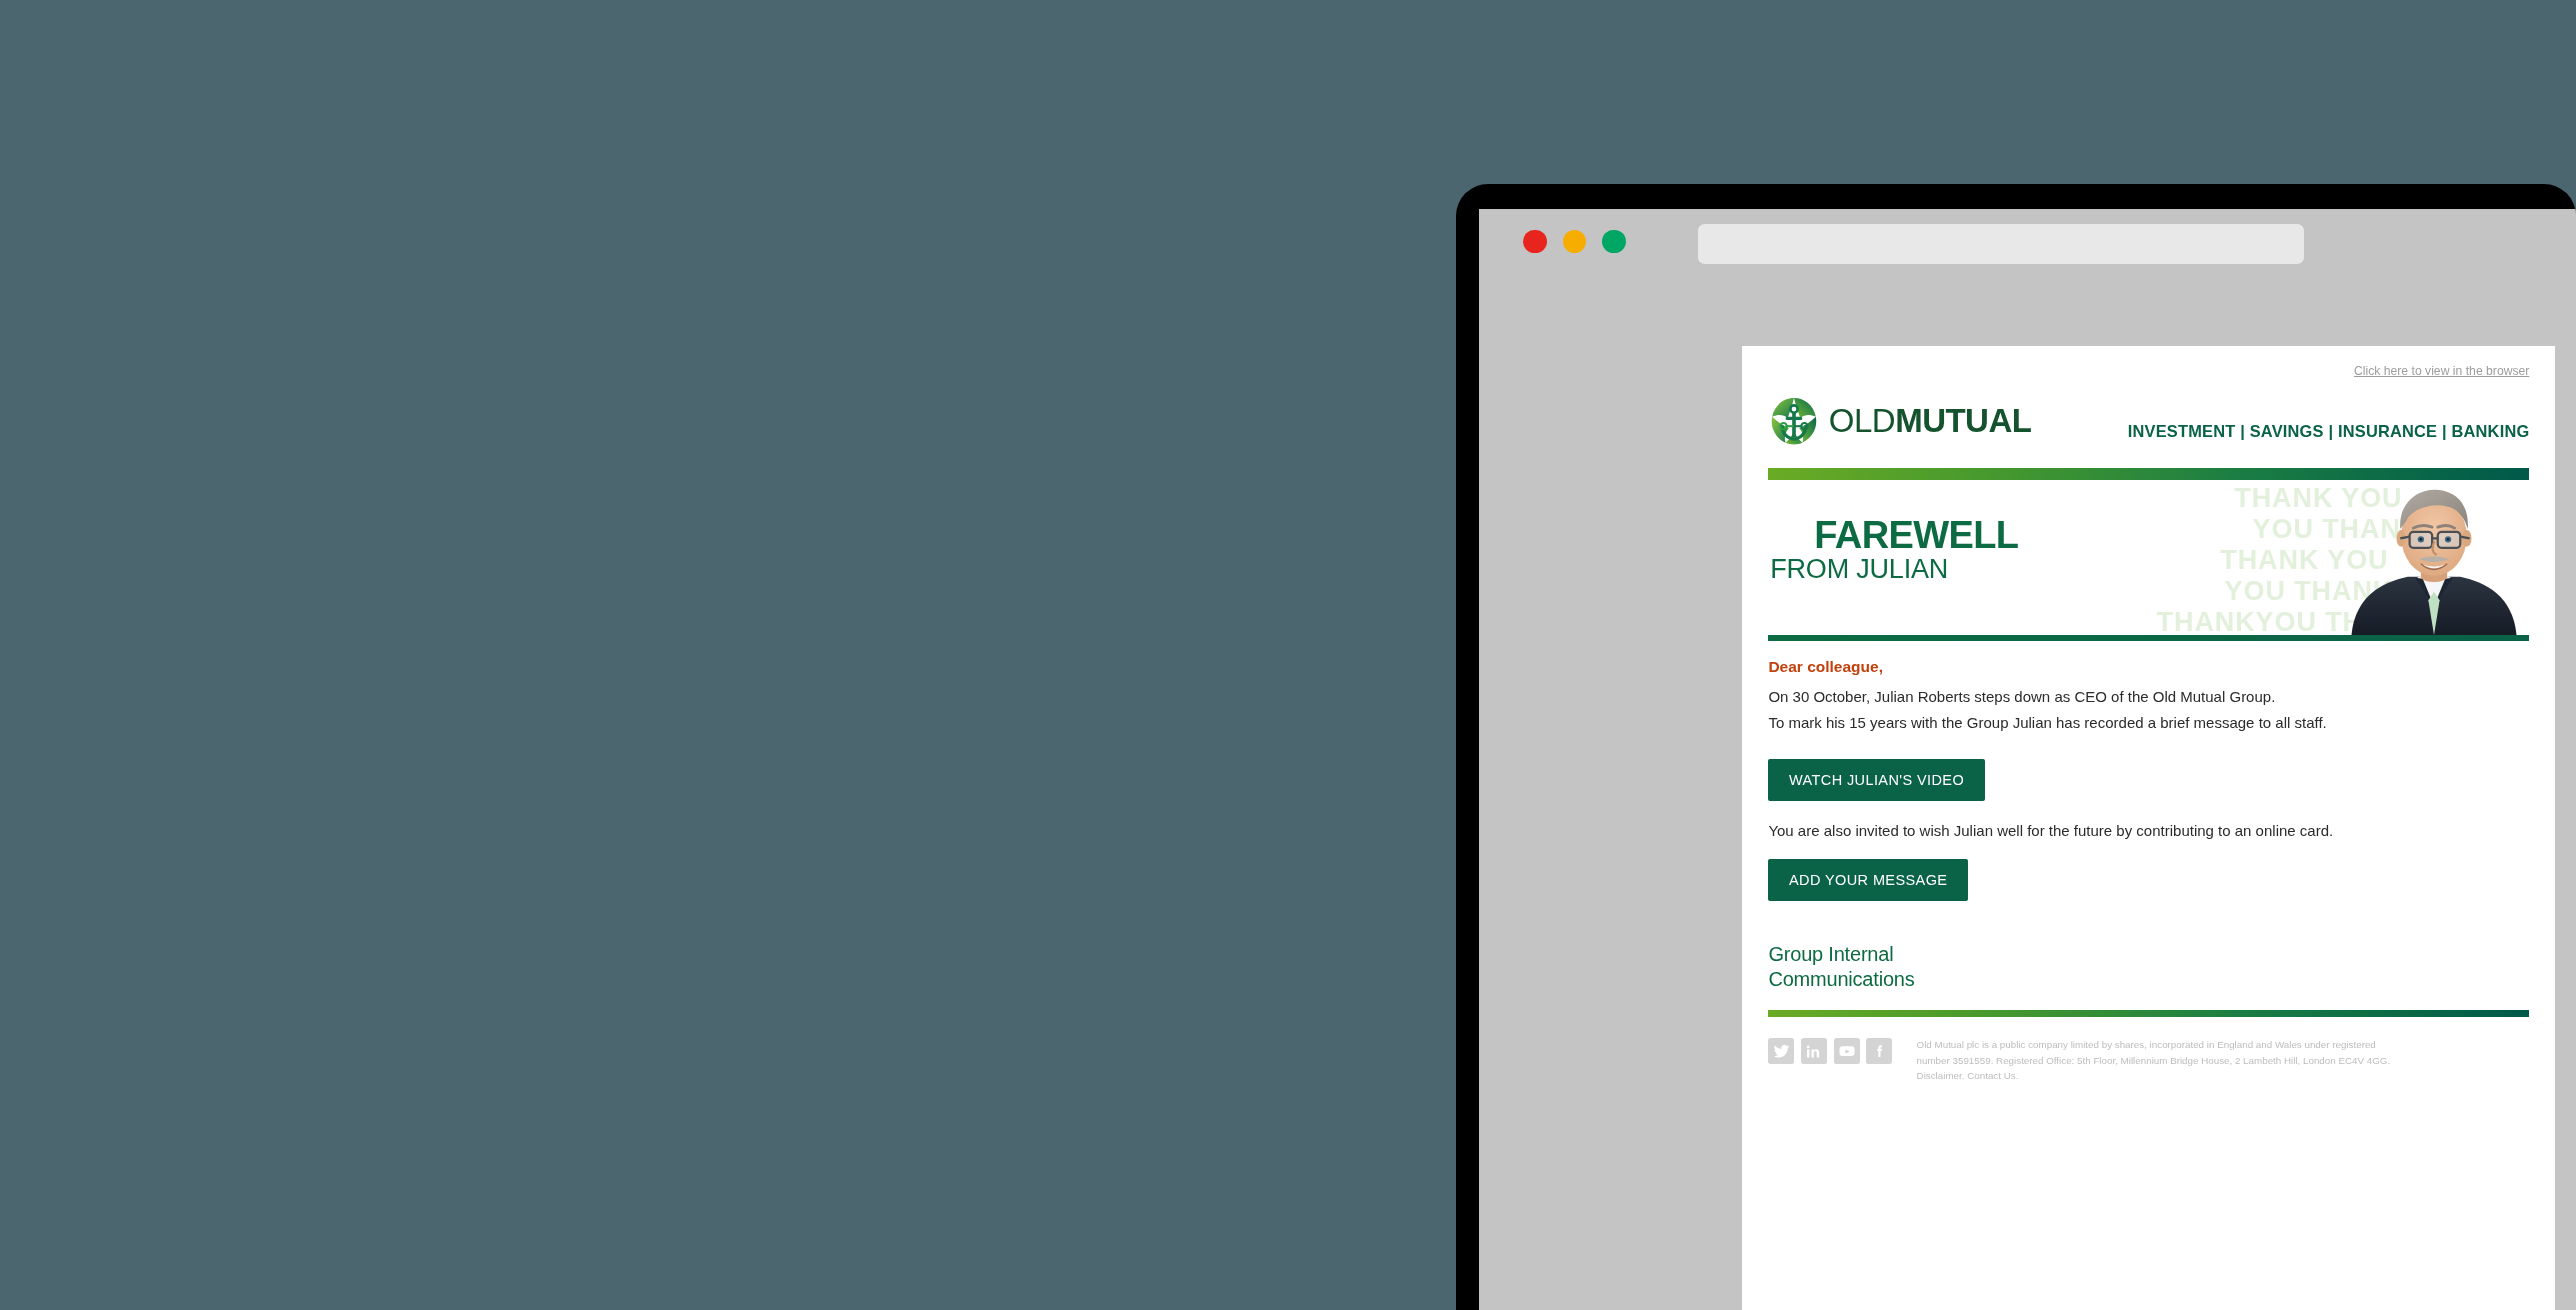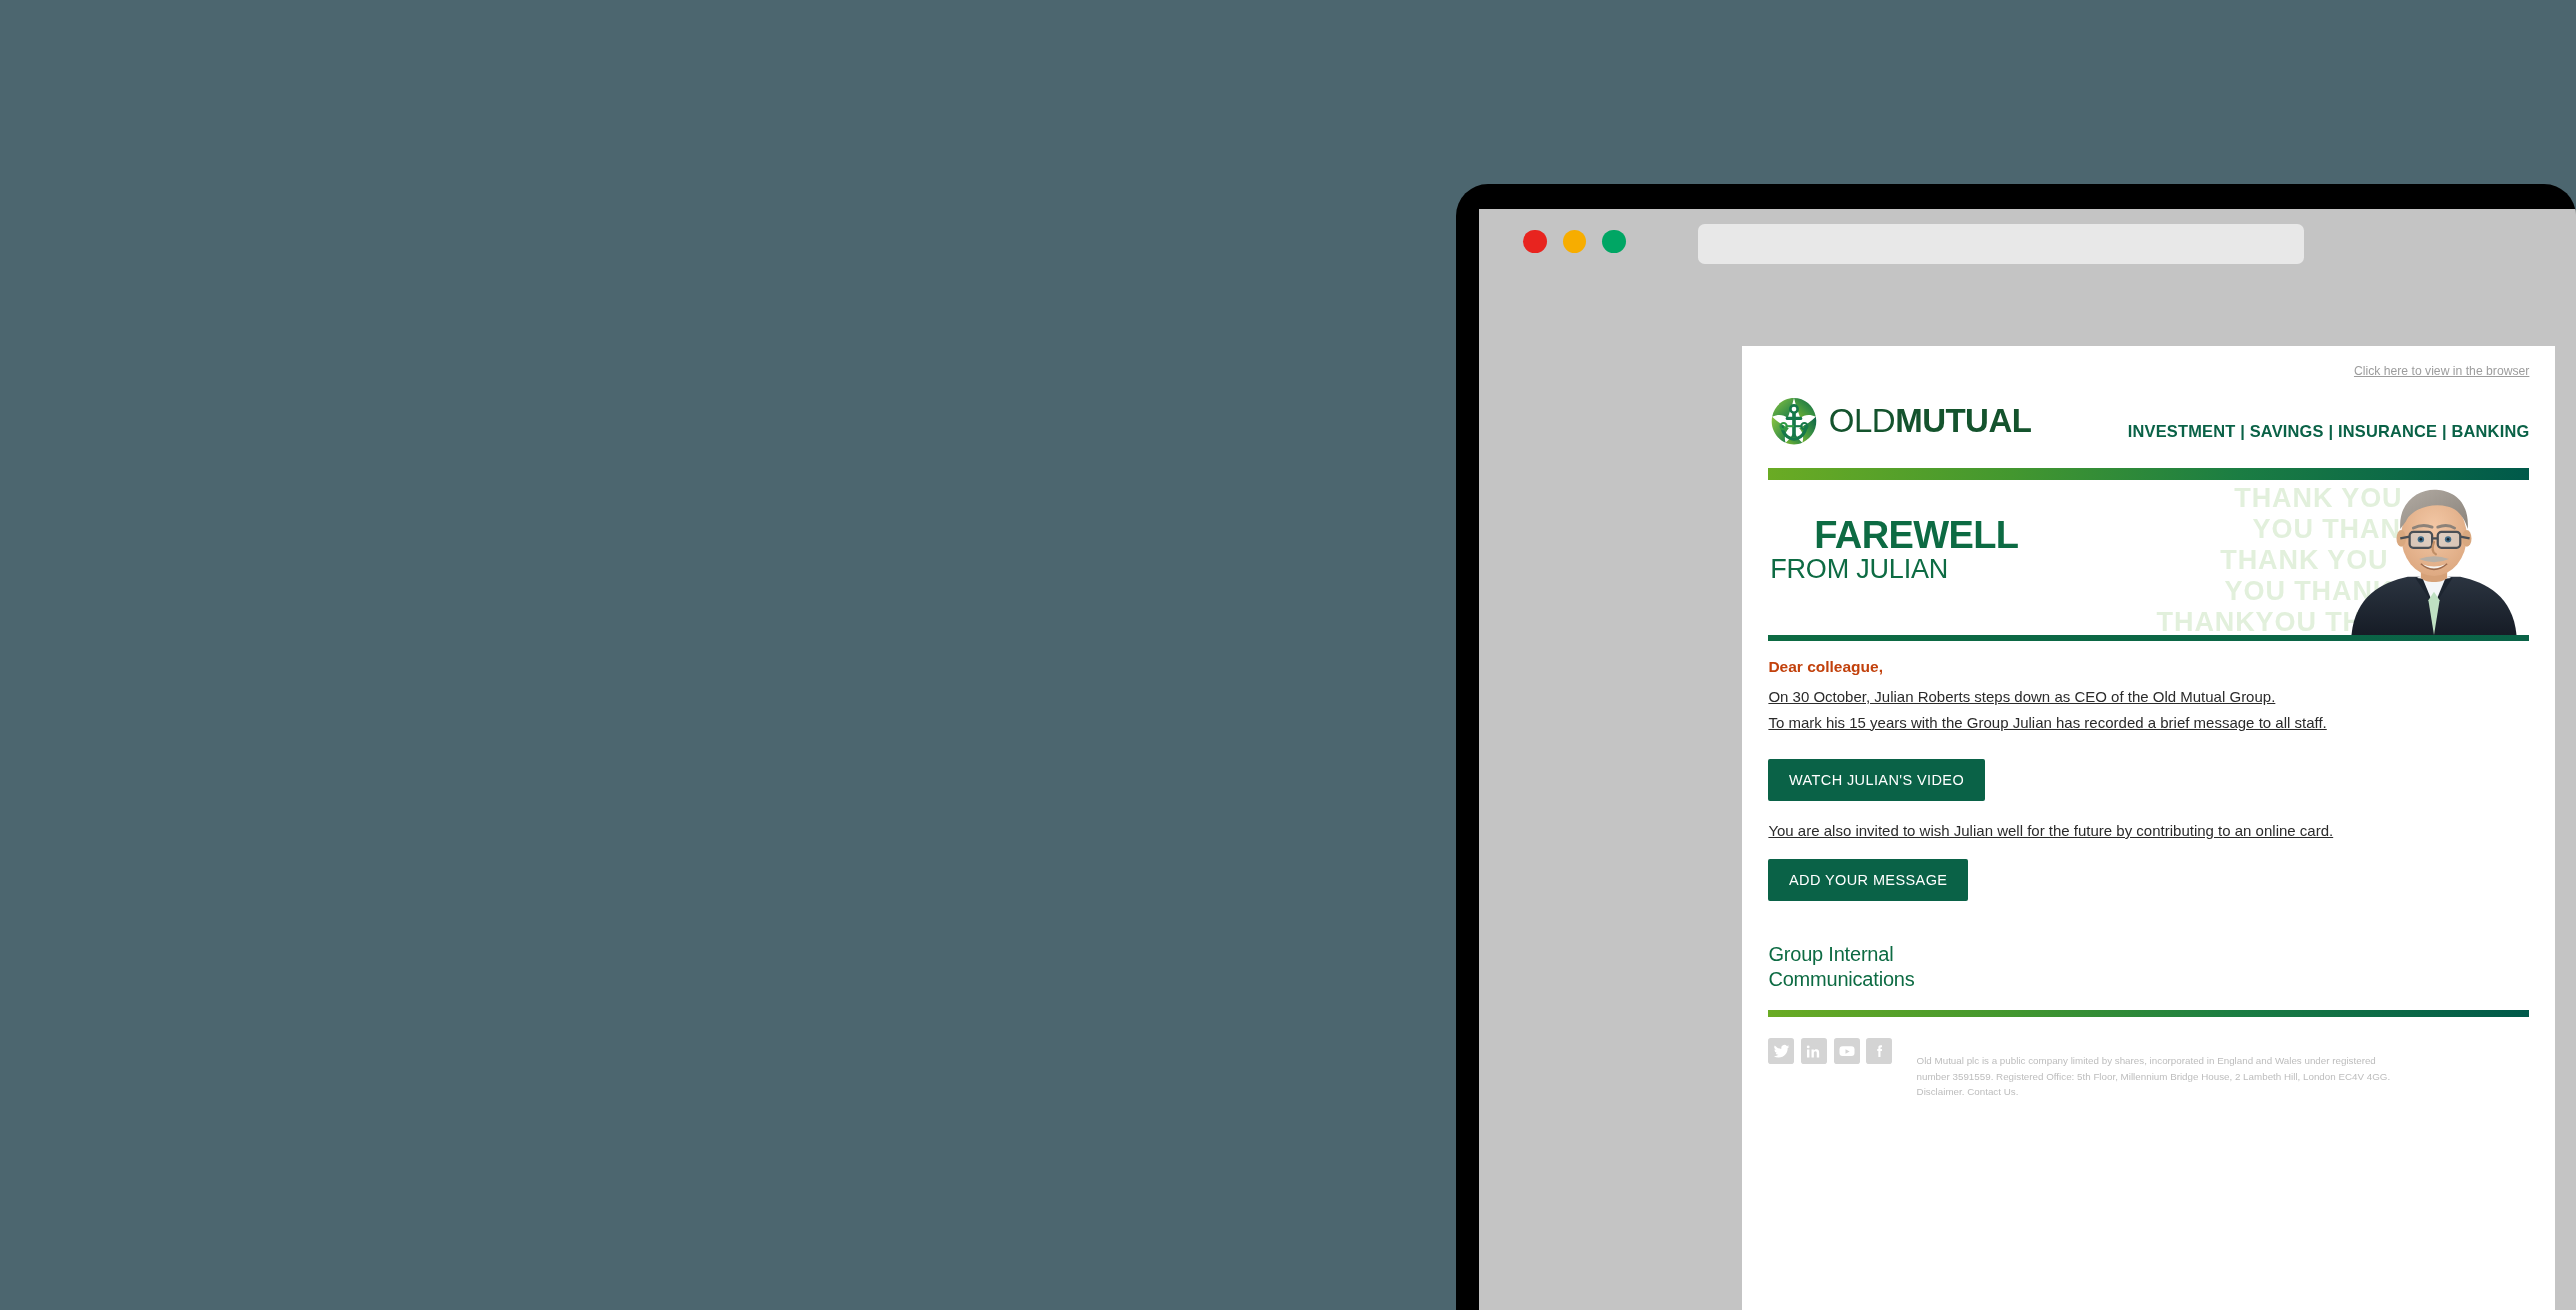--- a/index.html
+++ b/index.html
@@ -191,21 +191,20 @@
     font-size:15.5px;
     font-weight:700;
     color:#c2410c;
     margin-bottom:11.2px;
   }
   .body-para{
     font-size:15px;
     color:#2b2b2b;
     line-height:1.25;
     margin-bottom:7.5px;
-    text-decoration:underline;
   }
   .body-para.spaced{ margin-top:20.6px; margin-bottom:0; }
 
   .cta-button{
     display:inline-block;
     background:#0a6247;
     color:#ffffff;
     font-size:14.5px;
     letter-spacing:0.4px;
     padding:13px 20.6px;
@@ -244,21 +243,20 @@
     align-items:center;
     justify-content:center;
     cursor:pointer;
   }
   .social-icon svg{ display:block; }
   #footer-legal{
     font-size:9.8px;
     line-height:1.55;
     color:#bdbdbd;
     padding-left:9.4px;
-    margin-top:16px;
   }
   #footer-legal .legal-line{ display:block; }
   #footer-legal .legal-links{ display:block; }
   .legal-link{ cursor:pointer; }
 </style>
 </head>
 <body>
 
 <div id="laptop-frame">
   <div id="browser-window">

